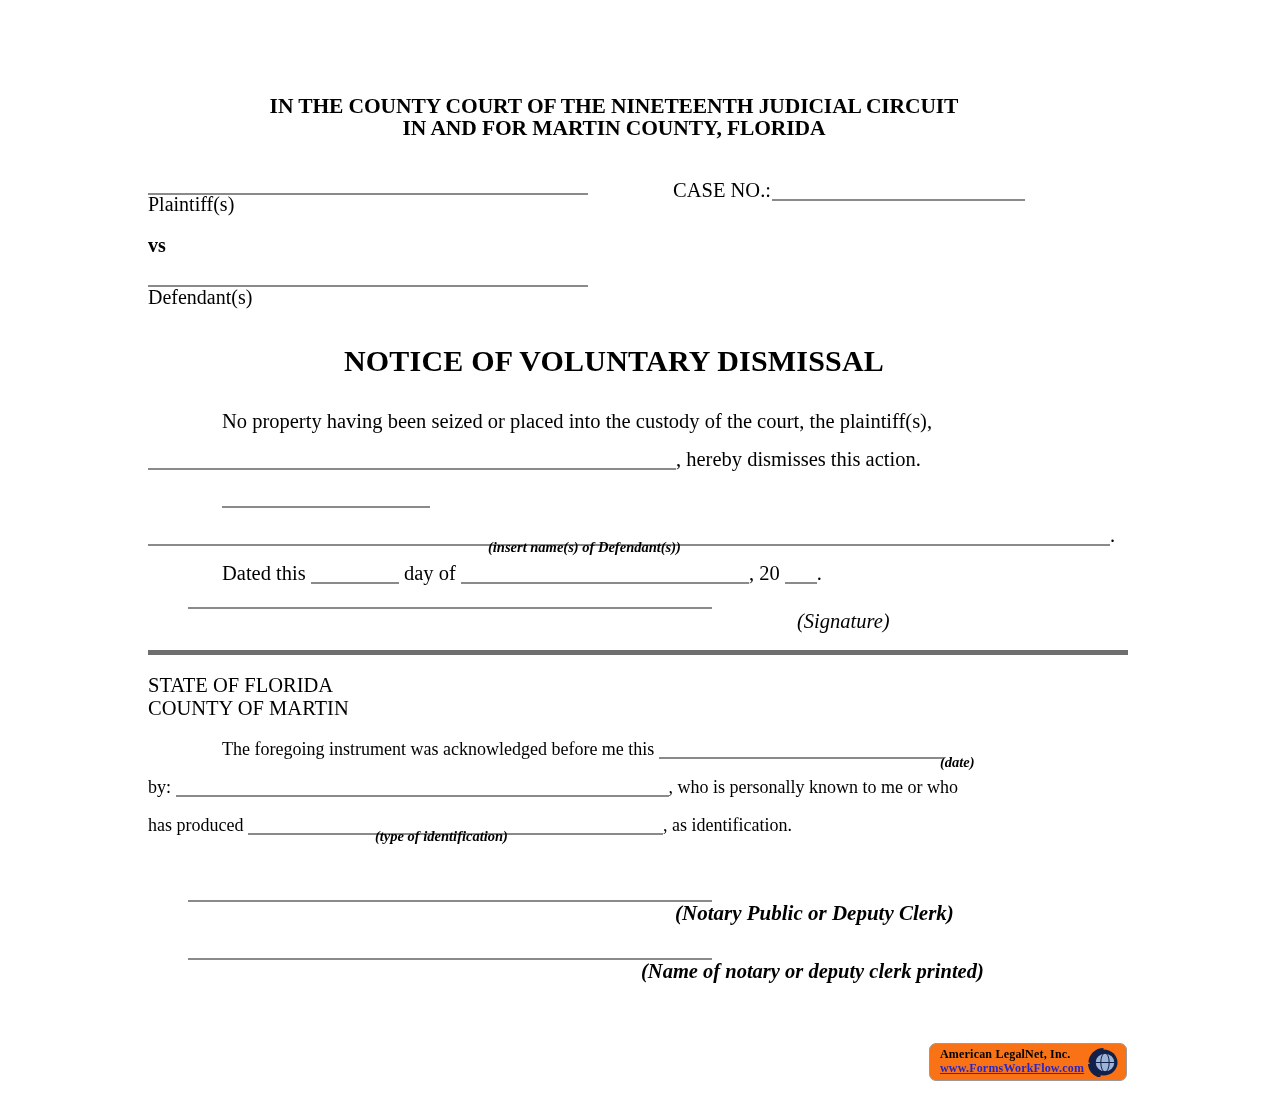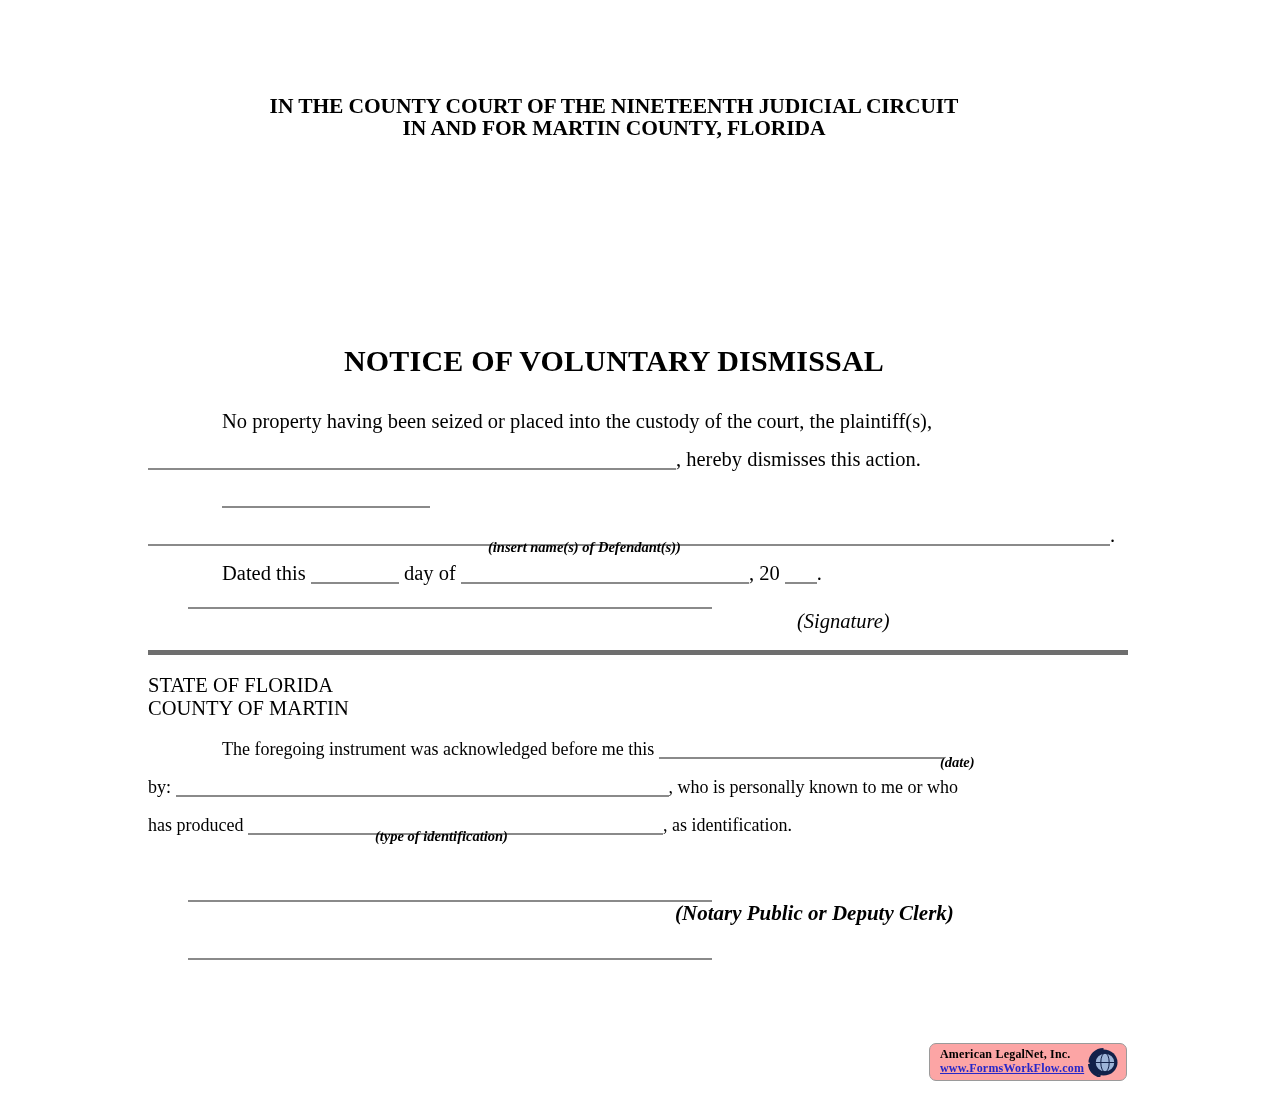--- a/index.html
+++ b/index.html
@@ -254,21 +254,21 @@
 
   
   .footer-badge {
     position: absolute;
     left: 929px;
     top: 1043px;
     width: 198px;
     height: 38px;
     border: 1px solid #9a9a9a;
     border-radius: 7px;
-    background: #fca5a5;
+    background: #f97316;
     box-sizing: border-box;
   }
   .badge-company {
     position: absolute;
     left: 10px;
     top: 4px;
     font-family: "Liberation Serif", "DejaVu Serif", serif;
     font-weight: bold;
     font-size: 12px;
     line-height: 13px;
@@ -298,20 +298,32 @@
 </head>
 <body>
 
 <div class="page">
 
   <div class="court-header">
     <span>IN THE COUNTY COURT OF THE NINETEENTH JUDICIAL CIRCUIT</span>
     <span class="line2">IN AND FOR MARTIN COUNTY, FLORIDA</span>
   </div>
 
+  <div class="caption">
+
+    <div class="rule party-line"></div>
+    <div class="party-label">Plaintiff(s)</div>
+
+    <div class="vs-label">vs</div>
+
+    <div class="rule def-line"></div>
+    <div class="def-label">Defendant(s)</div>
+
+    <div class="caseno"><span>CASE NO.:</span><span class="blank"></span></div>
+  </div>
 
   <div class="doc-title">NOTICE OF VOLUNTARY DISMISSAL</div>
 
   <div class="body-text">
 
     <p><span class="indent"></span><span>No property having been seized or placed into the custody of the court, the plaintiff(s),</span></p>
 
     <p><span class="ul ul-long"></span><span>, hereby dismisses this action.</span></p>
 
     <p><span class="indent"></span><span class="ul ul-to"></span></p>
@@ -342,20 +354,21 @@
     <p><span>has produced</span>&nbsp;<span class="ul ul-ident"></span><span>, as identification.</span></p>
   </div>
 
   <div class="hint hint-date">(date)</div>
   <div class="hint hint-ident">(type of identification)</div>
 
   <div class="rule notary-rule-1"></div>
   <div class="notary-label-1">(Notary Public or Deputy Clerk)</div>
 
   <div class="rule notary-rule-2"></div>
+  <div class="notary-label-2">(Name of notary or deputy clerk printed)</div>
 
   <div class="footer-badge">
     <div class="badge-company">American LegalNet, Inc.</div>
     <div class="badge-url">www.FormsWorkFlow.com</div>
     <svg class="badge-logo" viewBox="0 0 31 29" xmlns="http://www.w3.org/2000/svg">
       <ellipse cx="15.5" cy="14.5" rx="14" ry="13" fill="#12214a"></ellipse>
       <ellipse cx="17" cy="14.5" rx="10" ry="9.5" fill="#9db4d8"></ellipse>
       <ellipse cx="17" cy="14.5" rx="10" ry="9.5" fill="none" stroke="#12214a" stroke-width="1.4"></ellipse>
       <ellipse cx="17" cy="14.5" rx="4.2" ry="9.5" fill="none" stroke="#12214a" stroke-width="1"></ellipse>
       <path d="M7.2 14.5 H26.8" stroke="#12214a" stroke-width="1" fill="none"></path>

